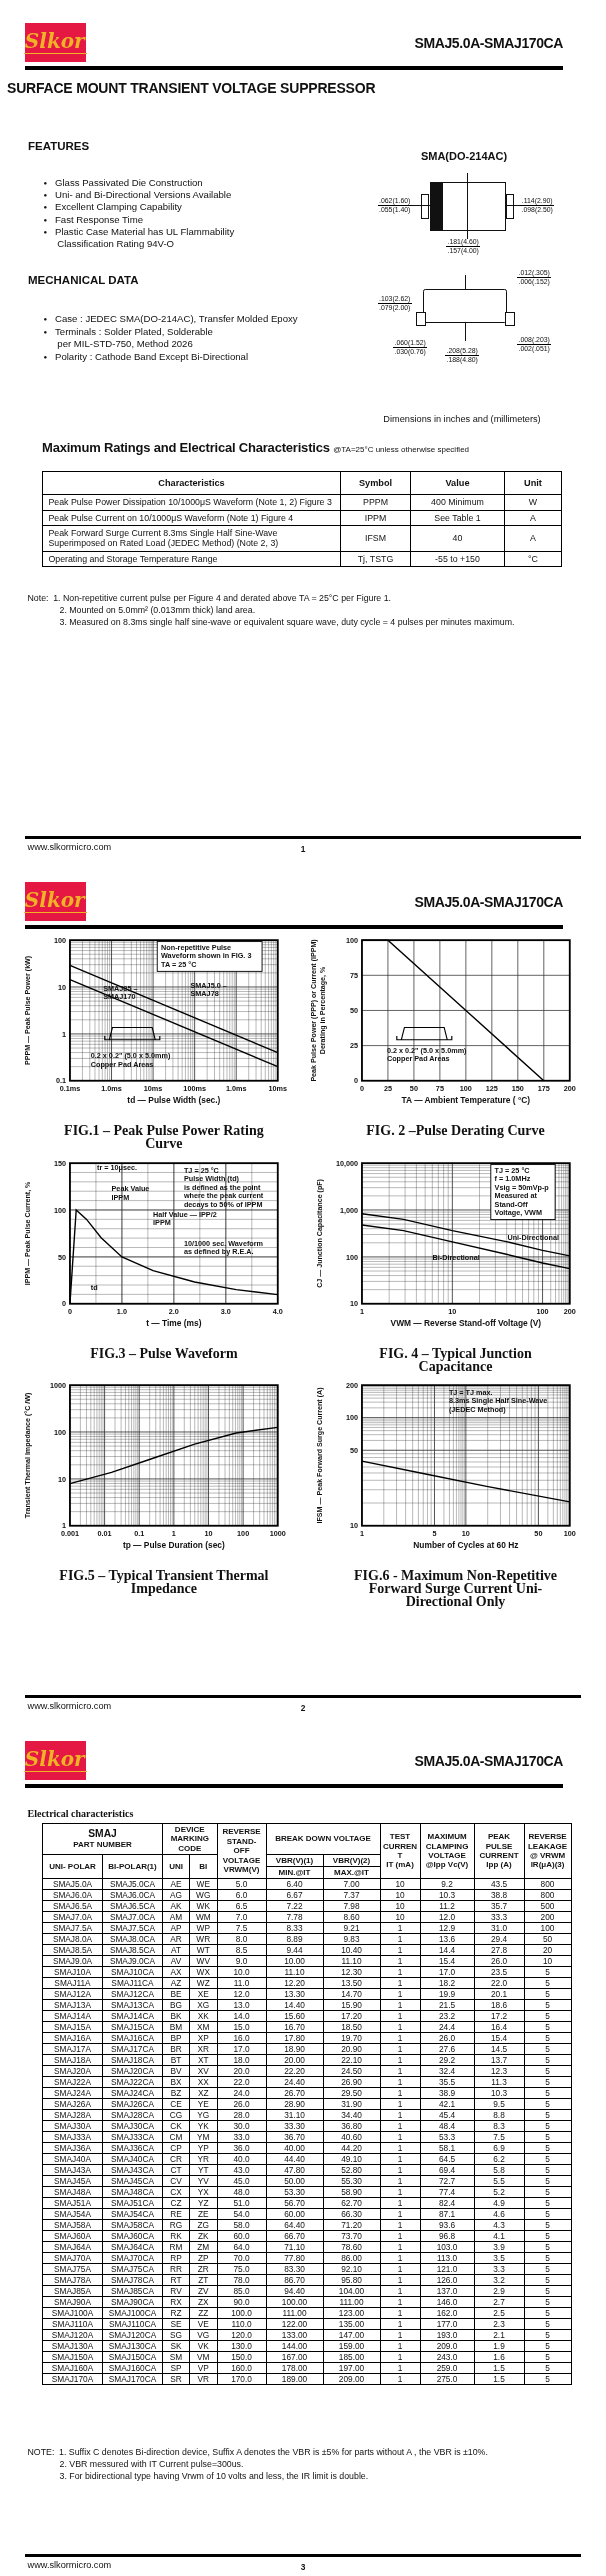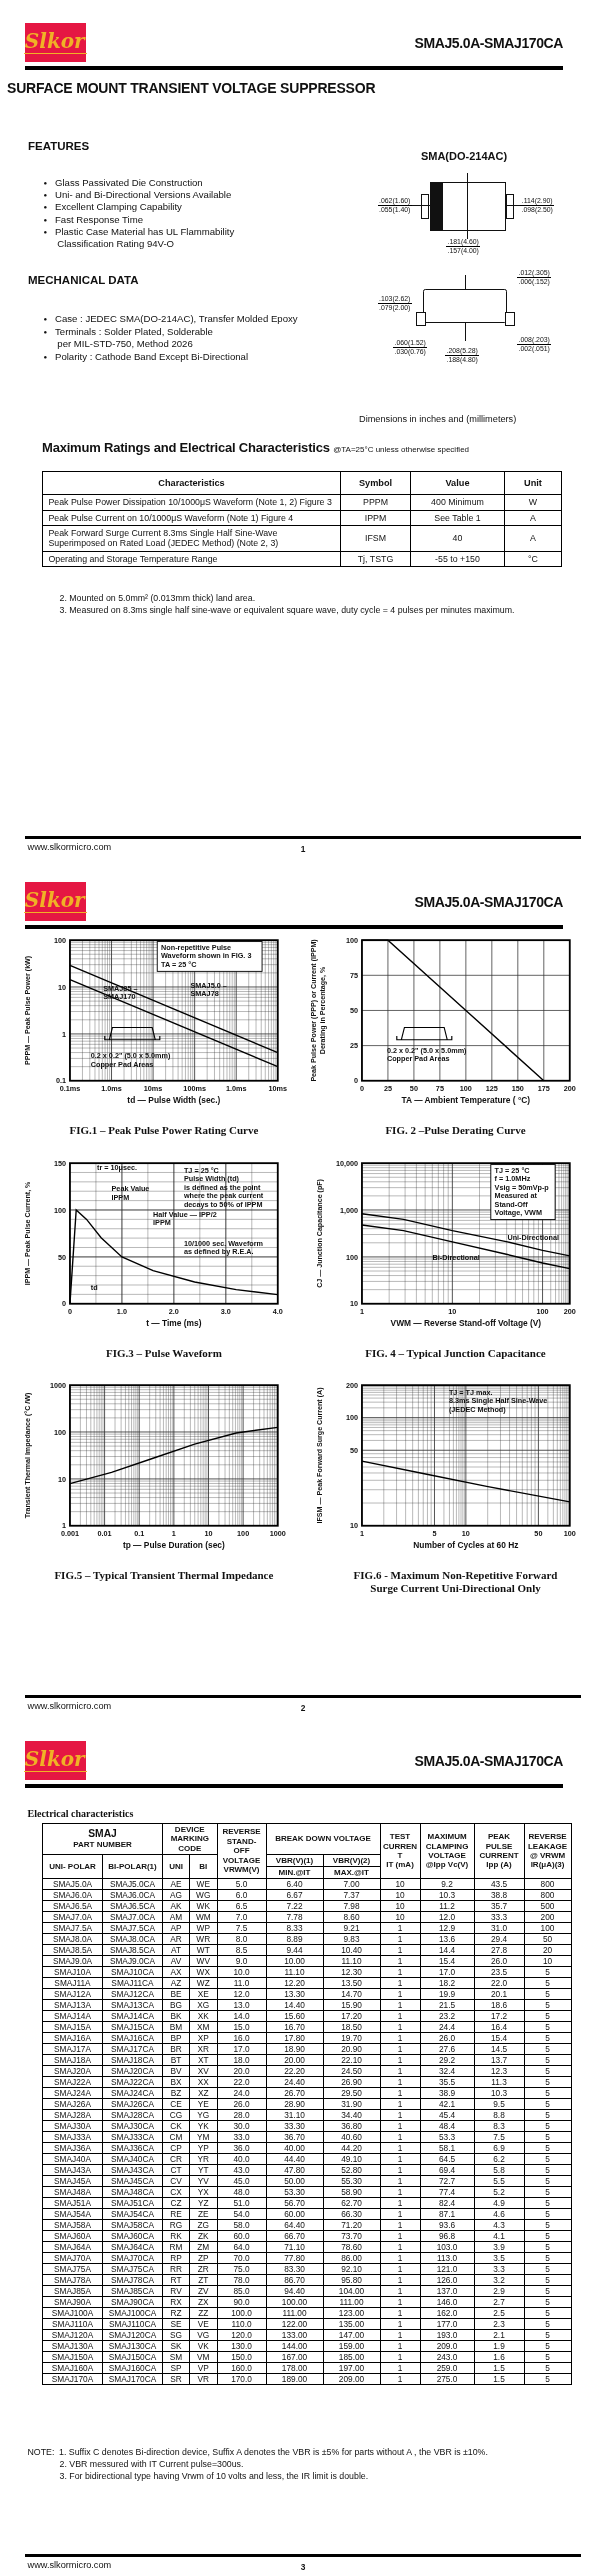--- a/index.html
+++ b/index.html
@@ -29,41 +29,41 @@
   .dim .dt{display:block;border-bottom:0.8px solid #000;padding:0 1.5px;}
   .dim .db{display:block;padding:0 1.5px;}
   .tv-body{position:absolute;left:54px;top:7.6px;width:76px;height:49px;border:1.9px solid #111;background:#fff;}
   .tv-band{position:absolute;left:0;top:0;width:11.5px;height:100%;background:#111;}
   .tv-tab{position:absolute;top:20px;width:8.4px;height:24.5px;border:1.1px solid #111;background:#fff;}
   .tv-hline{position:absolute;left:34px;top:31px;width:116px;border-top:0.8px solid #111;}
   .tv-vline{position:absolute;left:91px;top:-1.5px;height:66px;border-left:0.8px solid #111;}
   .sv-body{position:absolute;left:47px;top:20px;width:84px;height:34px;border:1.5px solid #111;border-radius:2.3px;background:#fff;}
   .sv-lead{position:absolute;top:43px;width:10px;height:13.8px;border:1.1px solid #111;background:#fff;}
   .sv-vline{position:absolute;left:89px;top:6.1px;height:66px;border-left:0.8px solid #111;}
-  .dims-note{position:absolute;left:359px;top:414px;width:206px;font-size:9.2px;}
+  .dims-note{position:absolute;left:359px;top:414px;width:206px;text-align:center;font-size:9.2px;}
   .ratings-h{position:absolute;left:42px;top:440px;width:535px;}
   .ratings-h .rh{font-size:13px;font-weight:bold;letter-spacing:-0.2px;}
   .ratings-h .rhs{font-size:8px;}
   table.ratings{position:absolute;left:42px;top:471px;width:520px;border-collapse:collapse;border:1.9px solid #000;table-layout:fixed;}
   table.ratings th,table.ratings td{border:1px solid #000;padding:2.3px 5.4px;}
   table.ratings th{font-size:9.2px;text-align:center;height:23px;}
   table.ratings td{font-size:8.8px;}
   table.ratings td.c{text-align:left;}
   table.ratings td.m{text-align:center;}
   .notes{position:absolute;font-size:8.8px;line-height:12px;}
   .notes .lbl{margin-right:4.6px;}
   .notes .it2{margin-left:32px;}
   .ft-rule{position:absolute;left:25px;width:556px;top:836px;height:2.7px;background:#000;}
   .ft-web{position:absolute;left:27.5px;top:842px;font-size:9.2px;}
   .ft-page{position:absolute;left:0;width:606px;top:844px;text-align:center;font-size:8.4px;font-weight:bold;}
 
   
   .figblock{position:absolute;width:279px;}
   .figcap{margin:1.5px 0 0 31px;width:229px;text-align:center;font-family:"Liberation Serif",serif;
-    font-weight:bold;font-size:11px;line-height:13px;}
+    font-weight:bold;font-size:14px;line-height:13px;}
 
   
   .elec-h{position:absolute;left:27.5px;top:90px;font-family:"Liberation Serif",serif;font-weight:bold;font-size:10px;}
   table.elec{position:absolute;left:42px;top:105px;width:527px;border-collapse:collapse;border:1.7px solid #000;table-layout:fixed;}
   table.elec th{border:0.8px solid #000;font-size:8px;font-weight:bold;padding:0.8px 1.5px;line-height:1.18;
     text-align:center;word-break:break-word;}
   table.elec .pn1{font-size:10.3px;}
   table.elec td{border:0.8px solid #000;font-size:8.3px;text-align:center;padding:0 1.5px;height:11px;line-height:1;}
   table.elec tr.grp td{border-top:1.7px solid #000;}
 </style>
@@ -190,20 +190,21 @@
       <tr>
         <td class="c">Operating and Storage Temperature Range</td>
         <td class="m">Tj, TSTG</td>
         <td class="m">-55 to +150</td>
         <td class="m">°C</td>
       </tr>
     </tbody>
   </table>
 
   <div class="notes" style="left:27.5px;top:592px;width:551px;">
+      <div><span class="lbl">Note:</span><span>1. Non-repetitive current pulse per Figure 4 and derated above TA = 25°C per Figure 1.</span></div>
       <div class="it2">2. Mounted on 5.0mm² (0.013mm thick) land area.</div>
       <div class="it2">3. Measured on 8.3ms single half sine-wave or equivalent square wave, duty cycle = 4 pulses per minutes maximum.</div>
     </div>
 
   <div class="ft-rule"></div>
   <div class="ft-web">www.slkormicro.com</div>
   <div class="ft-page">1</div>
 </div>
 
 <div class="page">

